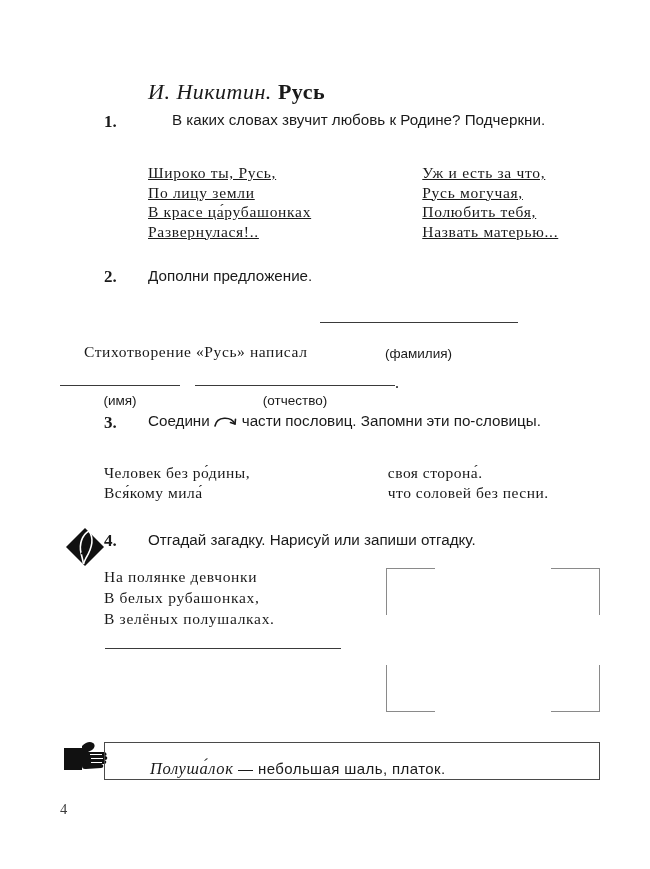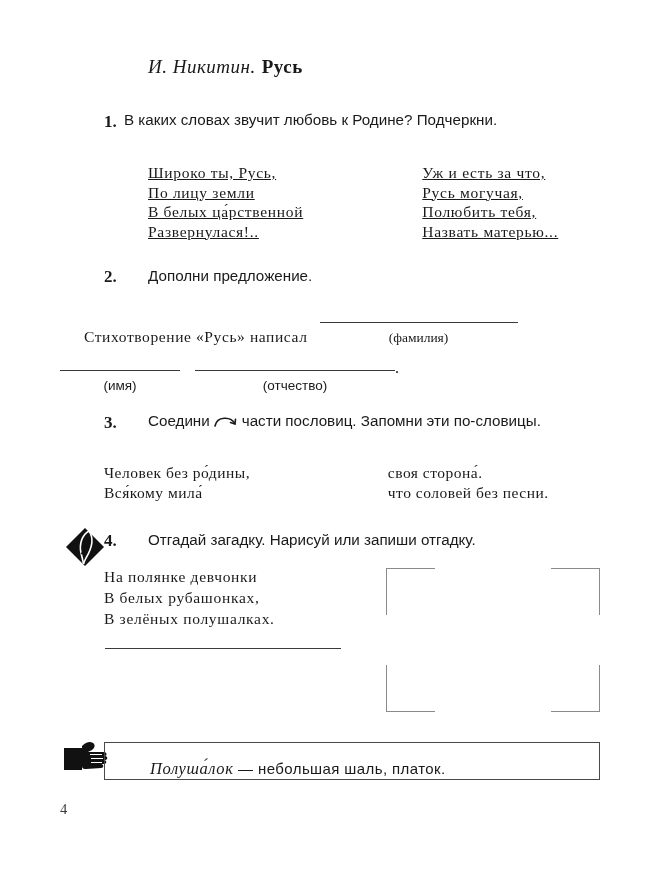--- a/index.html
+++ b/index.html
@@ -17,23 +17,23 @@
   }
   .page {
     position: absolute;
     inset: 0;
   }
 
   
   .doc-title {
     position: absolute;
     left: 148px;
-    top: 56px;
-    font-family: "Liberation Serif", serif;
-    font-size: 19px;
+    top: 79px;
+    font-family: "Liberation Serif", serif;
+    font-size: 22px;
     letter-spacing: 0.5px;
   }
   .doc-title .author {
     font-style: italic;
   }
   .doc-title .work {
     font-weight: bold;
     font-style: normal;
     margin-left: 6px;
   }
@@ -54,21 +54,21 @@
     text-align: justify;
     text-justify: inter-word;
   }
   .task-text.one-line {
     text-align: left;
   }
 
   
   #task1 { left: 104px; top: 110px; width: 500px; }
   #task1 .task-num { left: 0; top: 2px; }
-  #task1 .task-text { margin-left: 20px; width: 456px; }
+  #task1 .task-text { margin-left: 68px; width: 456px; }
 
   .poem {
     position: absolute;
     left: 148px;
     top: 163px;
     width: 460px;
     font-family: "Liberation Serif", serif;
     font-size: 15.5px;
     line-height: 19.5px;
     display: flex;
@@ -242,42 +242,42 @@
 
   <div class="task" id="task1">
     <span class="task-num">1.</span>
     <div class="task-text">В каких словах звучит любовь к Родине? Подчеркни.</div>
   </div>
 
   <div class="poem">
     <div class="col-left">
       <div class="line">Широко  ты,  Русь,</div>
       <div class="line">По  лицу  земли</div>
-      <div class="line">В  белых  ца́рственной</div>
+      <div class="line">В  красе  ца́рубашонках</div>
       <div class="line">Развернулася!..</div>
     </div>
     <div class="col-right">
       <div class="line">Уж  и  есть  за  что,</div>
       <div class="line">Русь  могучая,</div>
       <div class="line">Полюбить  тебя,</div>
       <div class="line">Назвать  матерью...</div>
     </div>
   </div>
 
   <div class="task" id="task2">
     <span class="task-num">2.</span>
     <div class="task-text one-line">Дополни предложение.</div>
   </div>
 
   <div class="fill-sentence">
     <div class="fill-row">
       <span>Стихотворение  «Русь»  написал</span>
       <span class="blank-group" style="margin-left:12px;">
         <span class="blank-line" id="blank-familiya"></span>
-        <span class="hint" style="margin-top:3px;font-family:Liberation Serif, serif;">(фамилия)</span>
+        <span class="hint" style="margin-top:19px;">(фамилия)</span>
       </span>
     </div>
     <div class="fill-row" style="margin-top:9px;">
       <span class="blank-group" style="margin-left:-24px;">
         <span class="blank-line" id="blank-imya"></span>
         <span class="hint" style="margin-top:3px;">(имя)</span>
       </span>
       <span class="blank-group" style="margin-left:15px;">
         <span class="blank-line" id="blank-otchestvo"></span>
         <span class="hint" style="margin-top:3px;">(отчество)</span>

